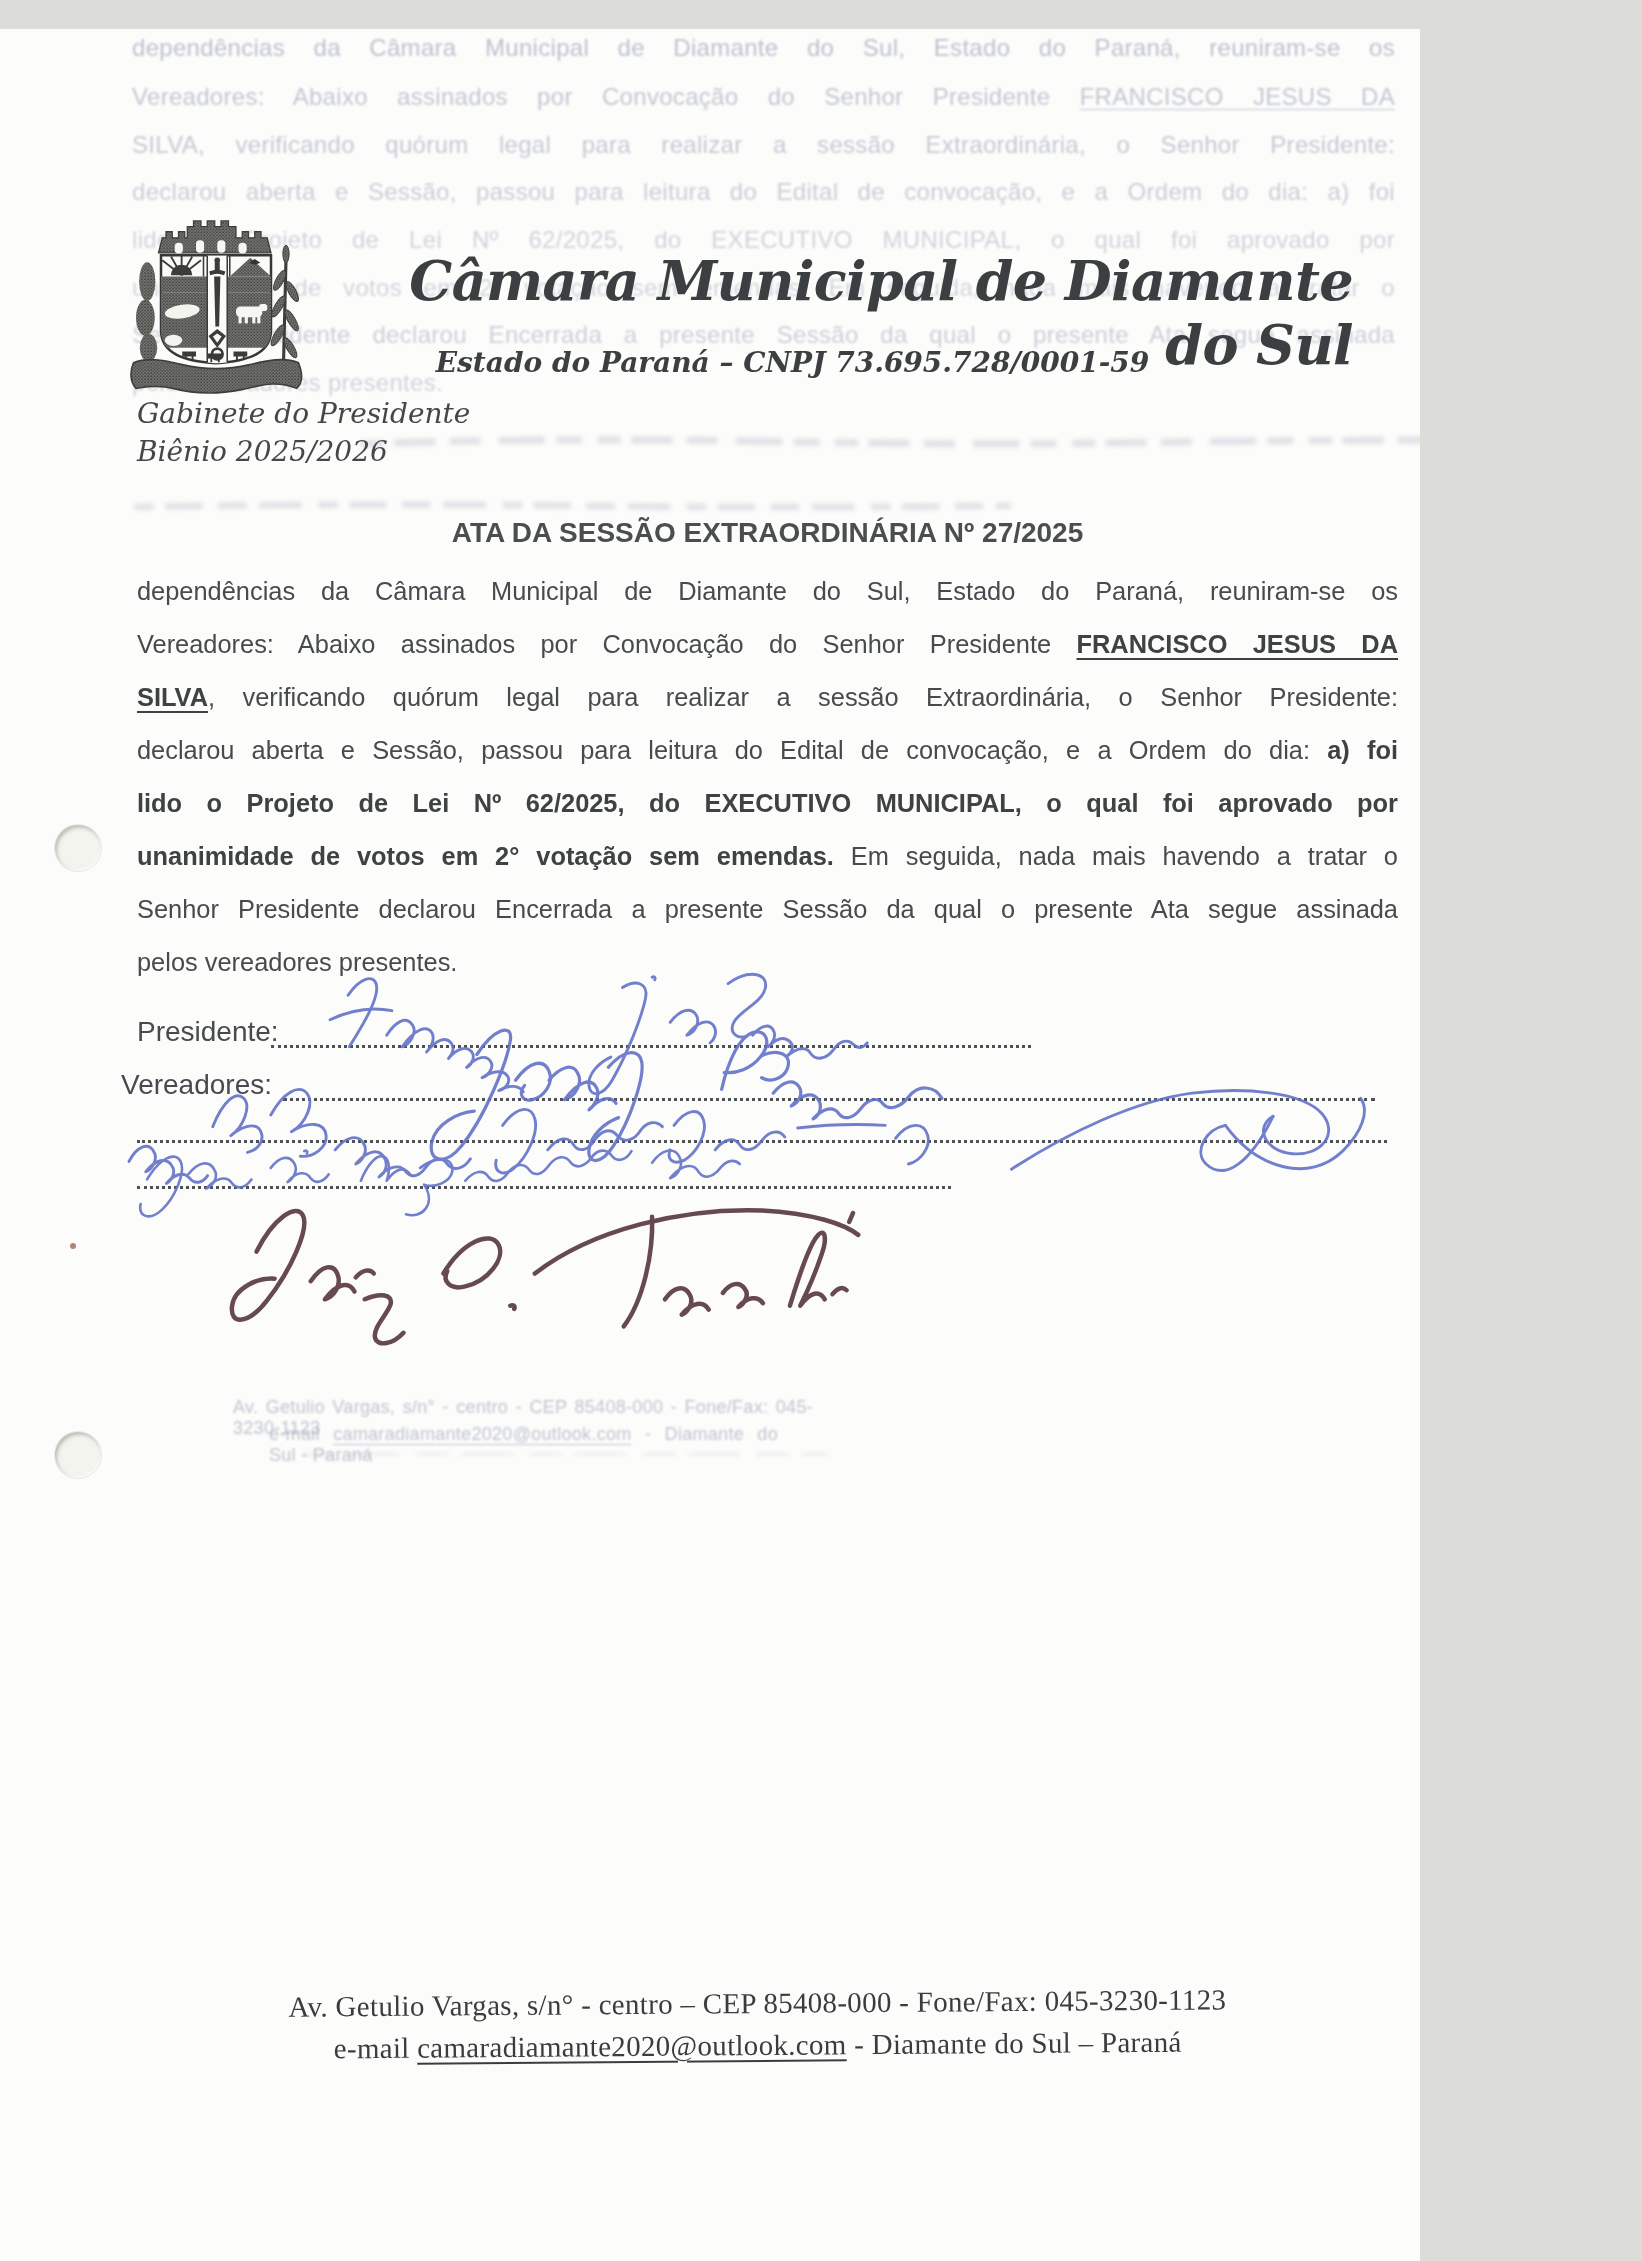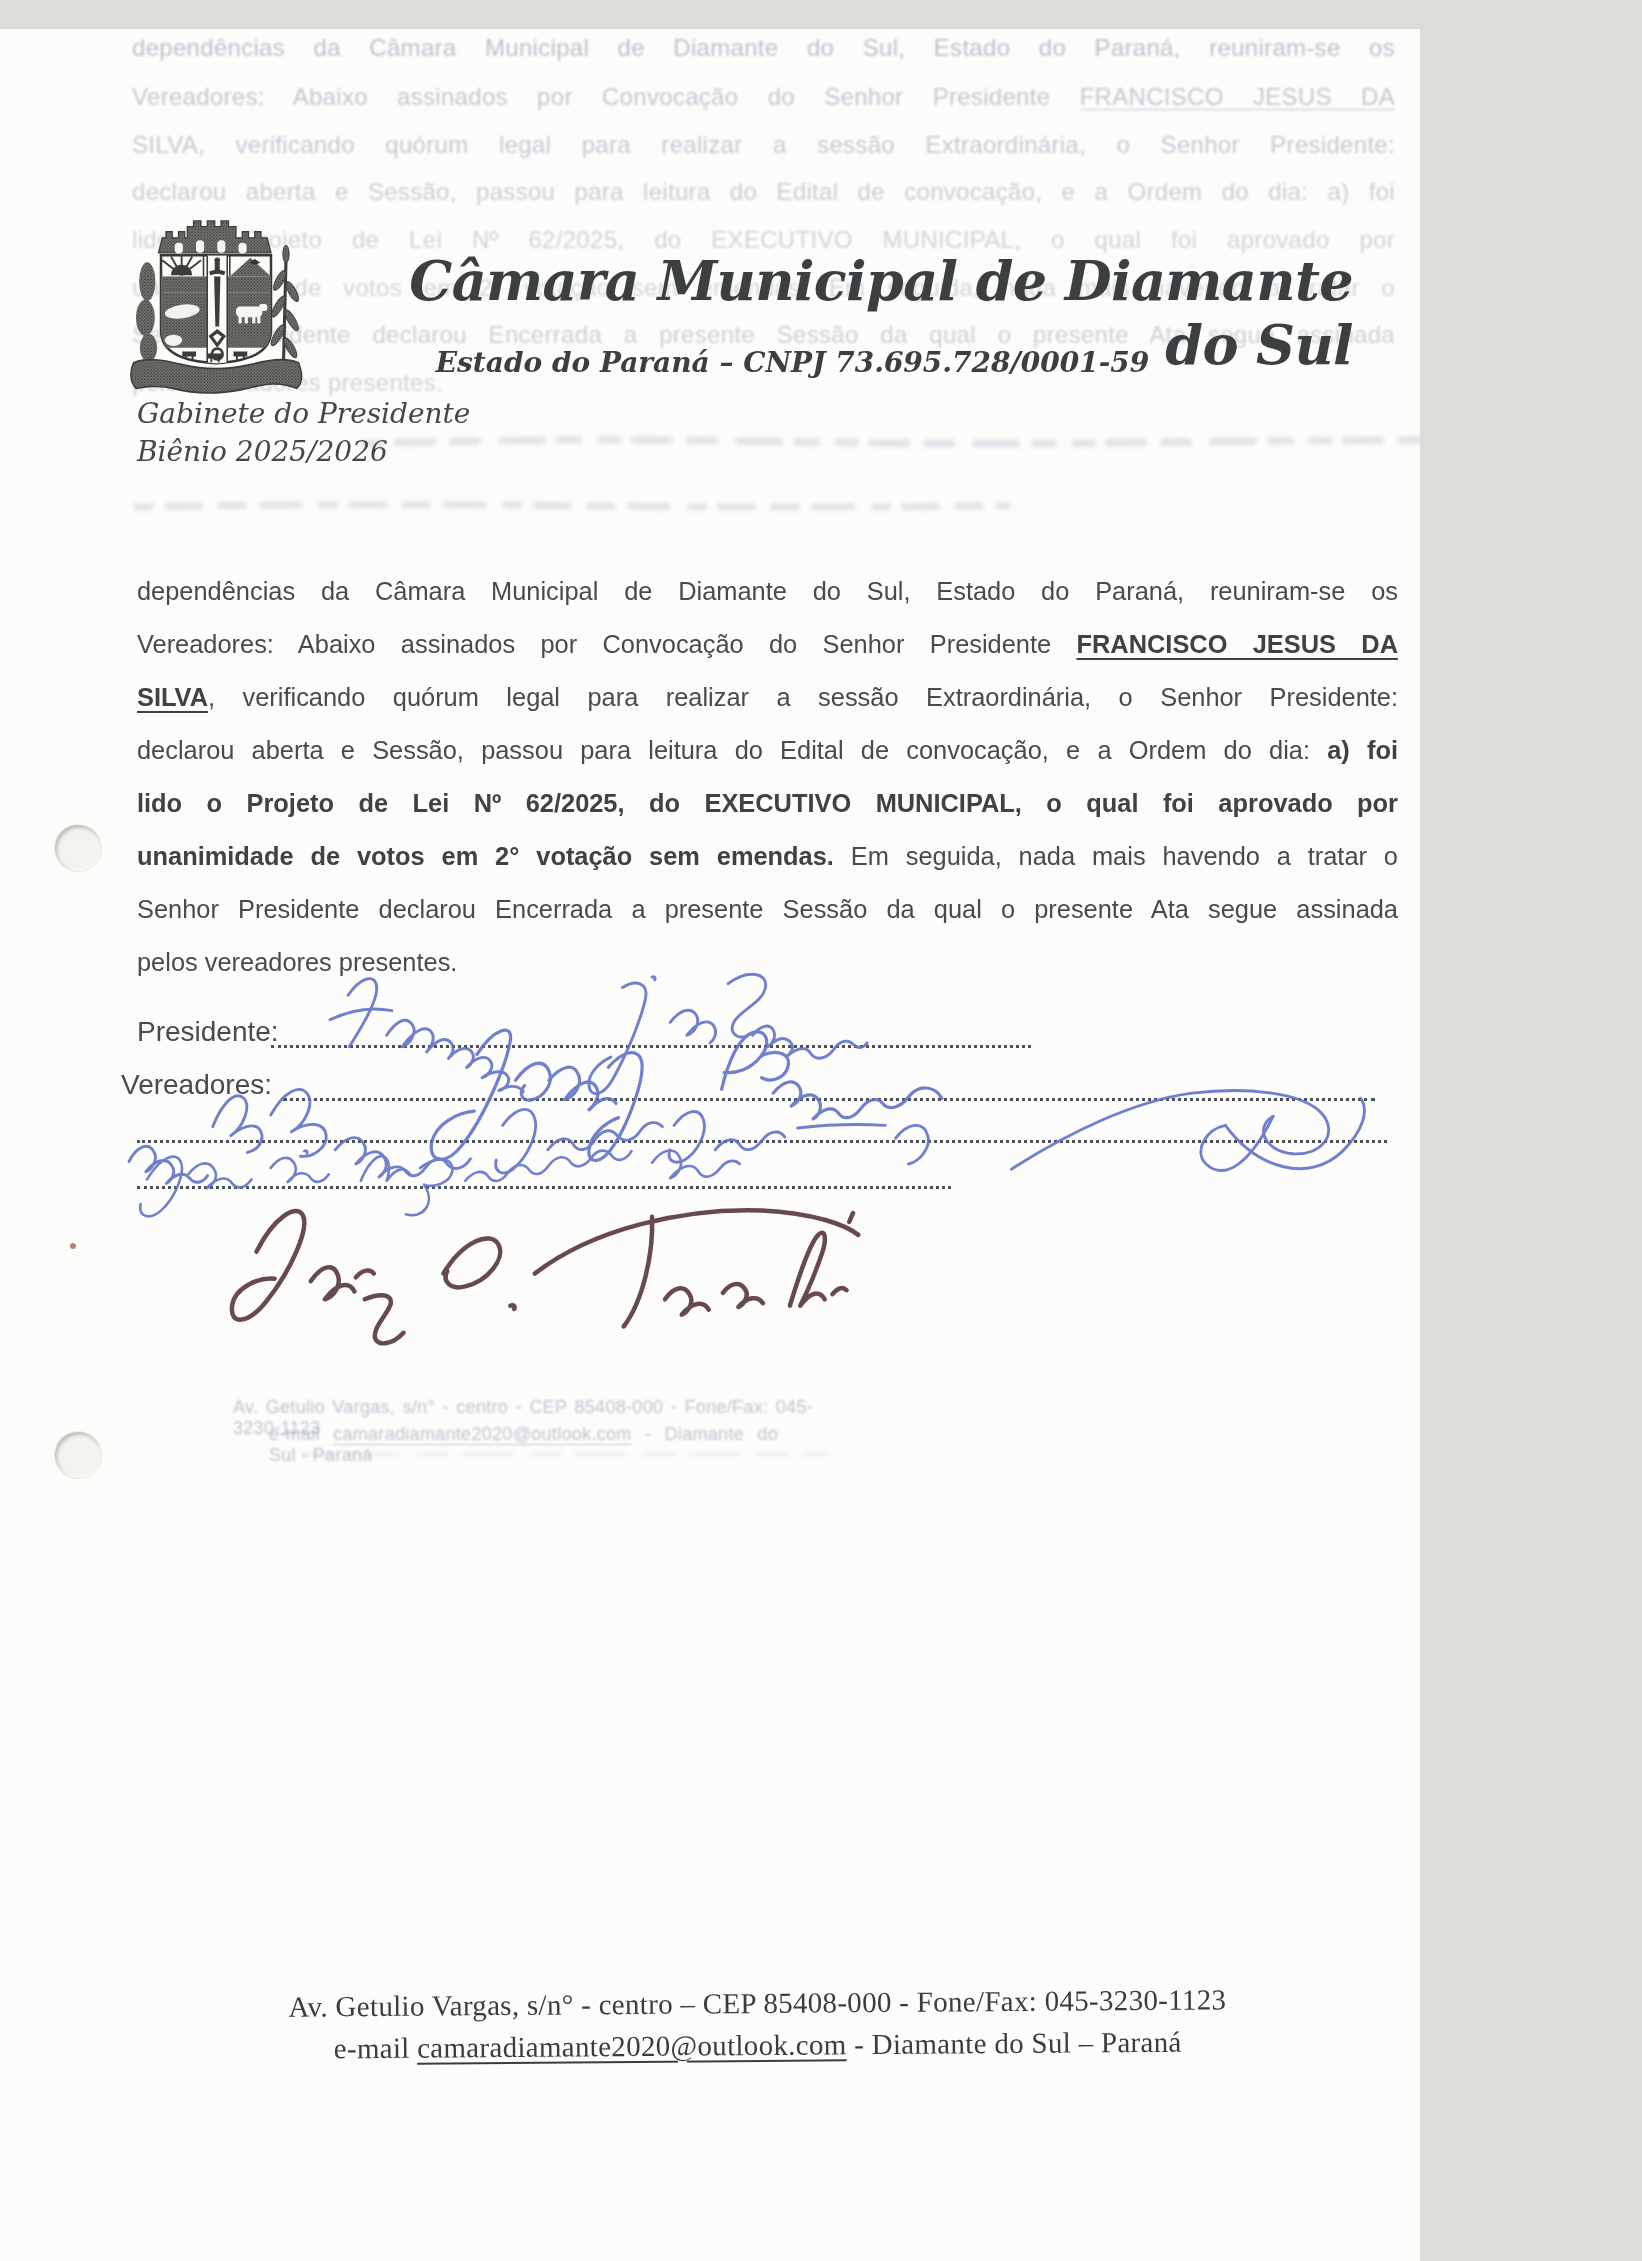--- a/index.html
+++ b/index.html
@@ -176,20 +176,21 @@
       </g>
 
       <path d="M18 230 C 42 220 72 227 96 233 C 130 241 170 241 204 233 C 230 227 258 220 282 230 C 290 250 287 264 279 271 C 243 257 221 267 191 273 C 151 281 111 279 81 271 C 56 265 36 269 22 271 C 12 261 12 243 18 230 Z" fill="url(#stip)" stroke="#3d3d3a" stroke-width="2.5"></path>
     </svg>
 
     <div class="hdr-org">Câmara Municipal de Diamante do Sul</div>
     <div class="hdr-sub">Estado do Paraná – CNPJ 73.695.728/0001-59</div>
     <div class="hdr-office">Gabinete do Presidente</div>
     <div class="hdr-term">Biênio 2025/2026</div>
 
+    <div class="doc-title">ATA DA SESSÃO EXTRAORDINÁRIA Nº 27/2025</div>
 
     <div id="body-text">
         <div class="bline"><span>dependências da Câmara Municipal de Diamante do Sul, Estado do Paraná, reuniram-se os</span></div>
         <div class="bline"><span>Vereadores: Abaixo assinados por Convocação do Senhor Presidente </span><span class="b u">FRANCISCO JESUS DA</span></div>
         <div class="bline"><span class="b u">SILVA</span><span>, verificando quórum legal para realizar a sessão Extraordinária, o Senhor Presidente:</span></div>
         <div class="bline"><span>declarou aberta e Sessão, passou para leitura do Edital de convocação, e a Ordem do dia: </span><span class="b">a) foi</span></div>
         <div class="bline"><span class="b">lido o Projeto de Lei Nº 62/2025, do EXECUTIVO MUNICIPAL, o qual foi aprovado por</span></div>
         <div class="bline"><span class="b">unanimidade de votos em 2° votação sem emendas.</span><span> Em seguida, nada mais havendo a tratar o</span></div>
         <div class="bline"><span>Senhor Presidente declarou Encerrada a presente Sessão da qual o presente Ata segue assinada</span></div>
         <div class="bline last"><span>pelos vereadores  presentes.</span></div>

